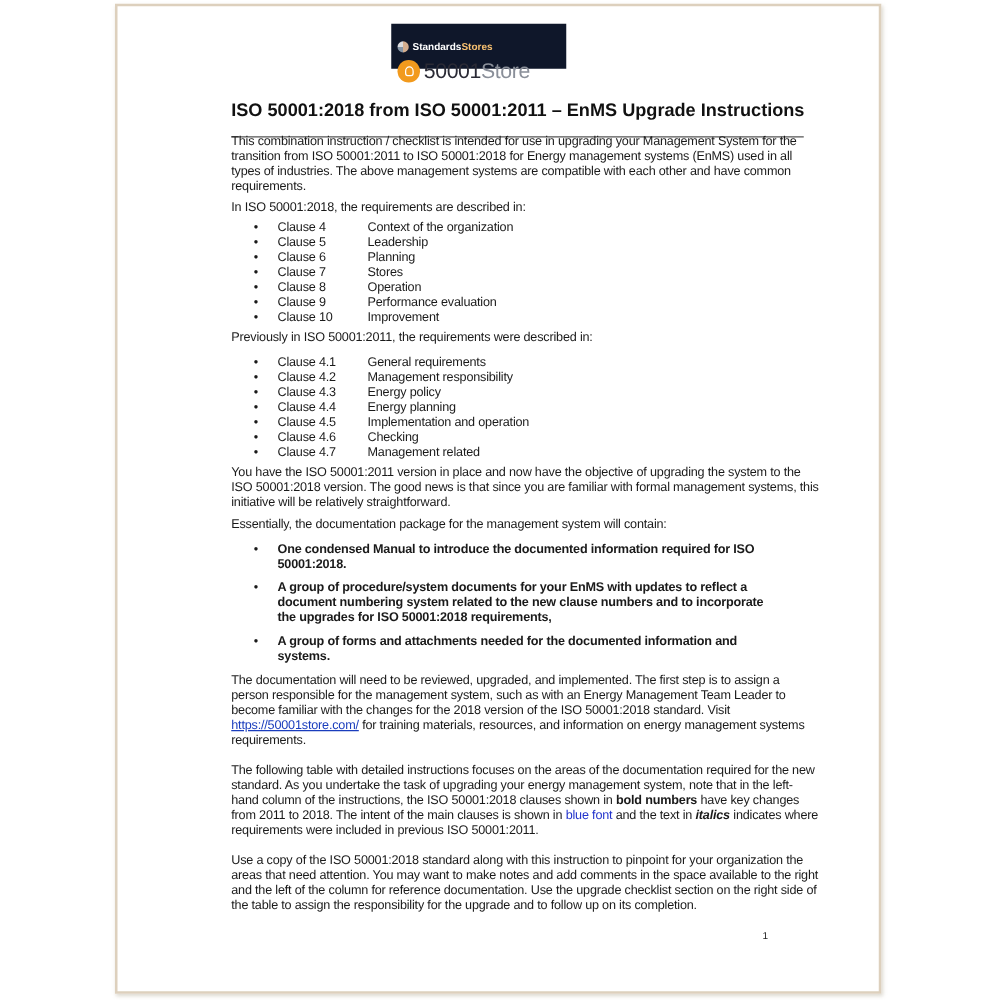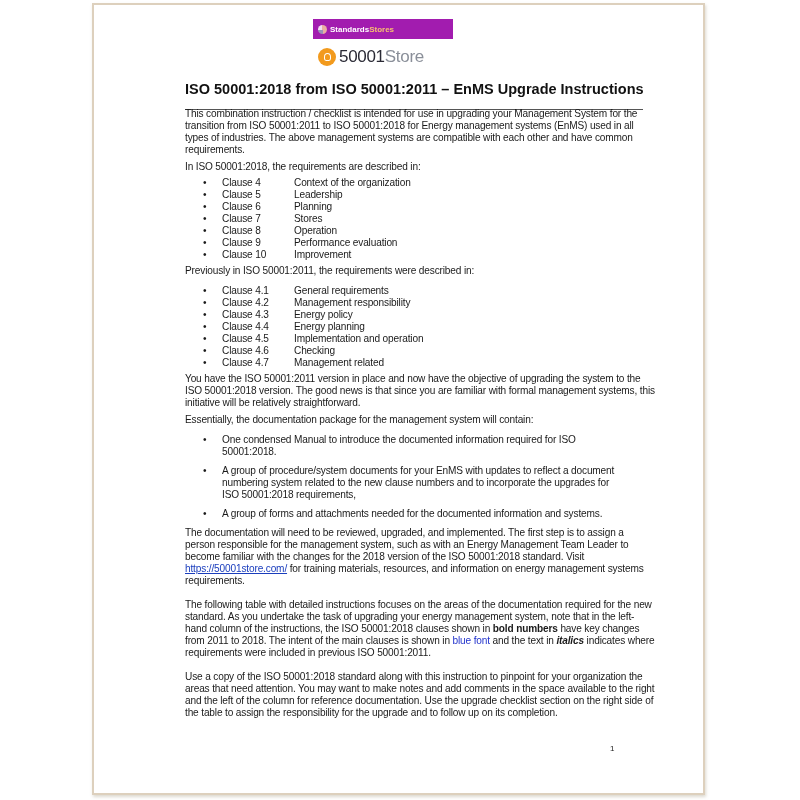--- a/index.html
+++ b/index.html
@@ -8,22 +8,22 @@
     font-family: "Liberation Sans", sans-serif; color: #1a1a1a;
   }
   .page {
     position: absolute; left: 92px; top: 3px; width: 613px; height: 792px;
     background: #ffffff;
     border: 2px solid #ddd0bd;
     box-shadow: 1px 2px 3px rgba(180,170,150,0.45);
     box-sizing: border-box;
   }
   .banner {
-    position: absolute; left: 219px; top: 14px; width: 140px; height: 20px;
-    background: #a21caf; display: flex; align-items: center;
+    position: absolute; left: 219px; top: 14px; width: 140px; height: 36px;
+    background: #0f172a; display: flex; align-items: center;
   }
   .banner-icon {
     width: 9px; height: 9px; border-radius: 50%; margin-left: 5px;
     background: conic-gradient(#f7c8a0 0 50%, #9ab 50% 75%, #fff 75% 100%);
     opacity: 0.85;
   }
   .banner-text { color: #ffffff; font-size: 8px; font-weight: bold; margin-left: 3px; }
   .banner-text2 { color: #f7c070; font-size: 8px; font-weight: bold; }
   .logo {
     position: absolute; left: 224px; top: 40px; height: 24px; display: flex; align-items: center;
@@ -47,21 +47,21 @@
     position: absolute; left: 91px; top: 103px; width: 470px;
     font-size: 10.1px; line-height: 12px; letter-spacing: -0.15px;
   }
   p { margin: 0 0 5px 0; }
   ul.clauses { list-style: none; margin: 0 0 4px 0; padding: 0; }
   ul.clauses li { display: flex; height: 12px; }
   .bullet { width: 37px; padding-left: 18px; box-sizing: border-box; }
   .clause-num { width: 72px; }
   ul.items { list-style: none; margin: 0 0 4px 0; padding: 0; }
   ul.items li { display: flex; margin-bottom: 7px; }
-  ul.items li .btext { width: 400px; }
+  ul.items li .btext { width: 400px; font-weight: bold; }
   .link { color: #1a3dbd; text-decoration: underline; }
   .blue { color: #2233cc; }
   .page-number { position: absolute; left: 516px; top: 739px; font-size: 8px; color: #222; }
 </style>
 </head>
 <body>
 
 <div class="page">
 
   <div class="banner">

